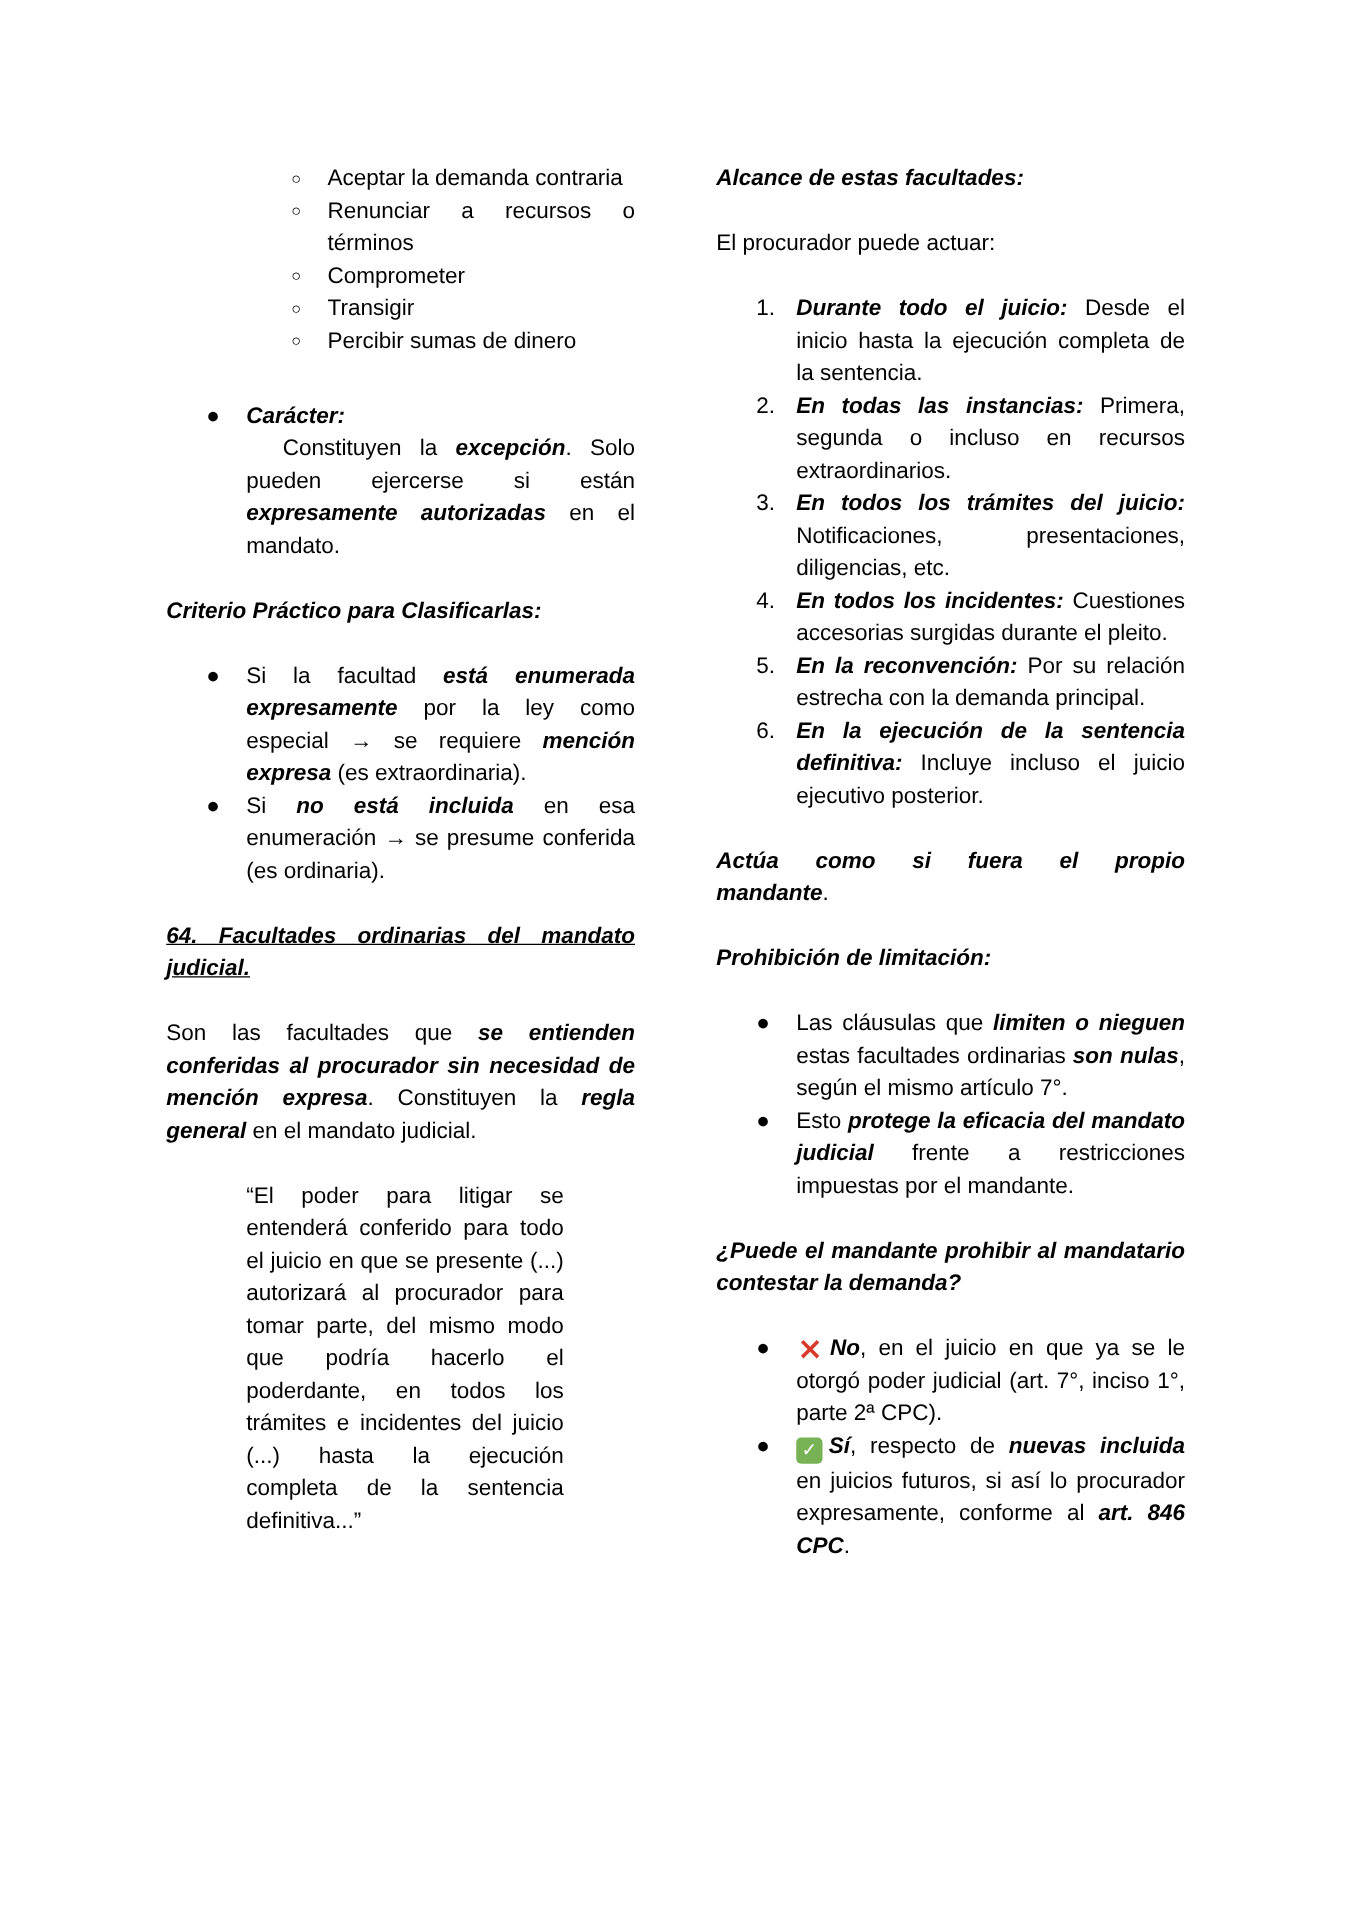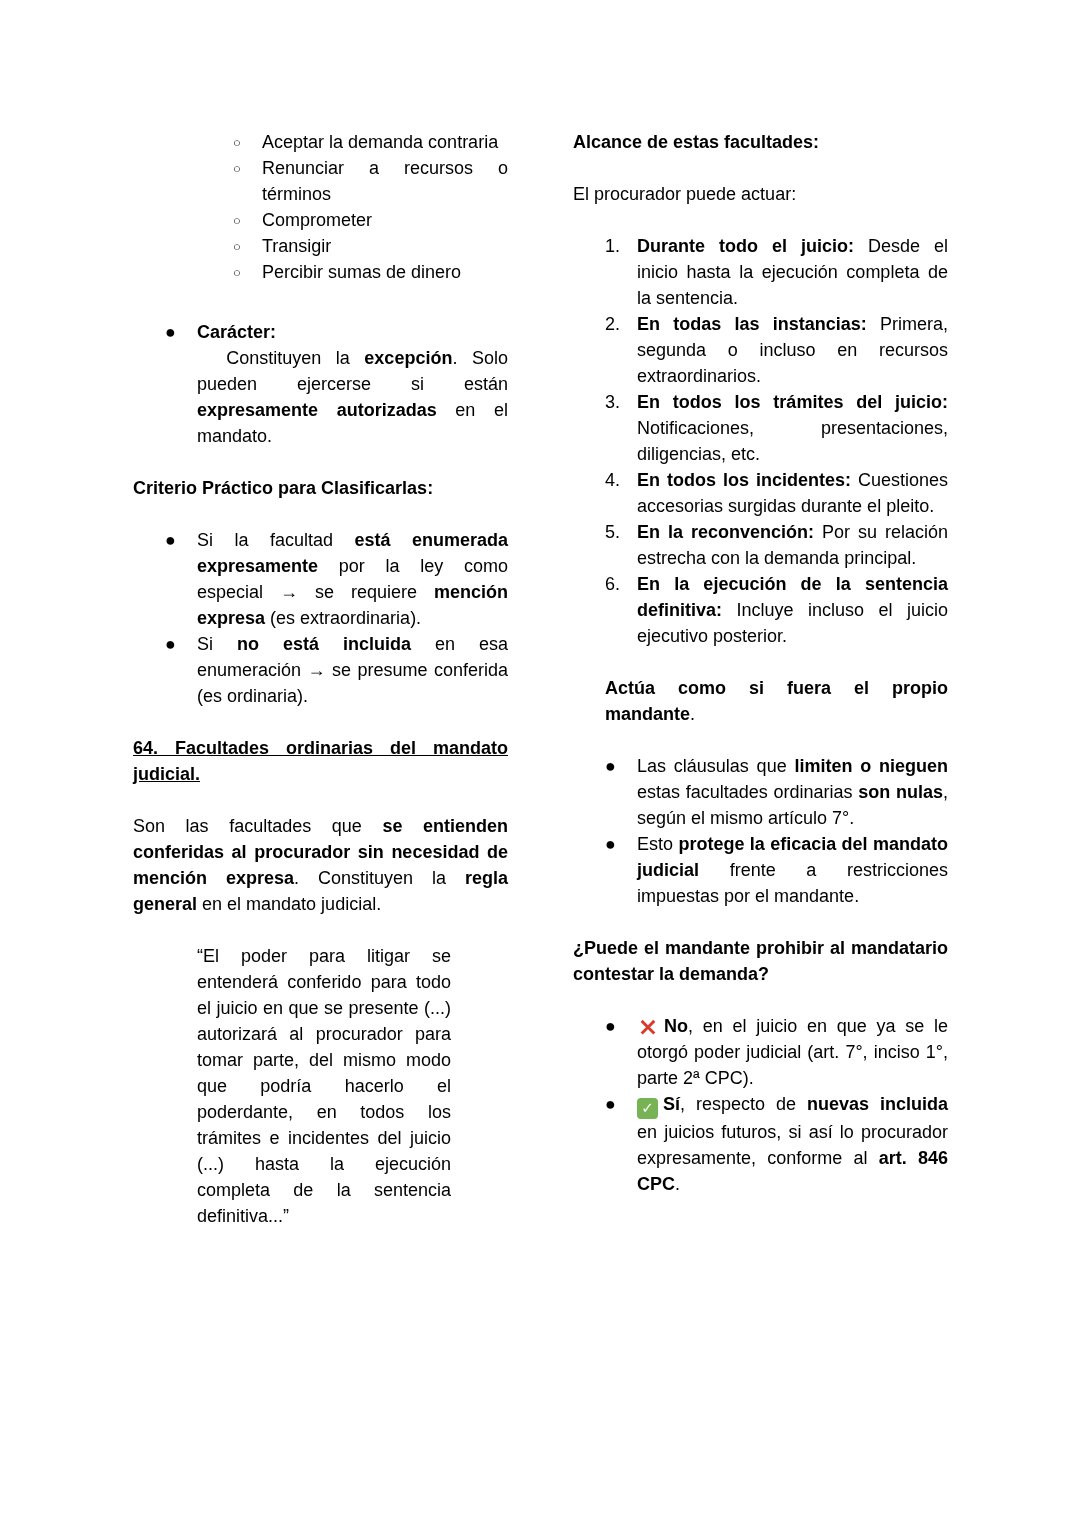--- a/index.html
+++ b/index.html
@@ -10,25 +10,25 @@
     font-family:"Liberation Sans","DejaVu Sans",sans-serif;
     font-size:18px;line-height:26px;color:#000;
     position:relative;overflow:hidden;
   }
   .col{position:absolute;top:129px;width:375px;text-align:justify;}
   .col-left{left:133px;}
   .col-right{left:573px;}
   .block{margin-top:26px;}
   .block:first-child{margin-top:0;}
   .gap-lg{margin-top:34px;}
-  .b{font-weight:bold;}
+  .b{font-weight:bold;font-style:italic;}
   .heading{font-weight:bold;}
   .underline{text-decoration:underline;}
   .nowrap{white-space:nowrap;}
-  .tal-j{text-align-last:justify;margin-left:32px;}
+  .tal-j{text-align-last:justify;}
   .quote{padding-left:64px;padding-right:57px;}
   .li{position:relative;padding-left:64px;}
   .li.l2{padding-left:129px;}
   .marker{position:absolute;left:32px;top:0;line-height:26px;font-weight:normal;}
   .li.l2 .marker{left:100px;font-size:13px;top:1px;}
   .emoji{
     display:inline-block;width:22px;height:20px;line-height:20px;
     text-align:center;vertical-align:-3px;font-weight:bold;
     font-family:"DejaVu Sans",sans-serif;margin-right:5px;
   }
@@ -63,20 +63,21 @@
     <div class="block"><span>El procurador puede actuar:</span></div>
     <div class="block">
       <div class="li l1"><span class="marker">1.</span><span class="b">Durante todo el juicio:</span><span> Desde el inicio hasta la ejecución completa de la sentencia.</span></div>
       <div class="li l1"><span class="marker">2.</span><span class="b">En todas las instancias:</span><span> Primera, segunda o incluso en recursos extraordinarios.</span></div>
       <div class="li l1"><span class="marker">3.</span><span class="b">En todos los trámites del juicio:</span><span> Notificaciones, presentaciones, diligencias, etc.</span></div>
       <div class="li l1"><span class="marker">4.</span><span class="b">En todos los incidentes:</span><span> Cuestiones accesorias surgidas durante el pleito.</span></div>
       <div class="li l1"><span class="marker">5.</span><span class="b">En la reconvención:</span><span> Por su relación estrecha con la demanda principal.</span></div>
       <div class="li l1"><span class="marker">6.</span><span class="b">En la ejecución de la sentencia definitiva:</span><span> Incluye incluso el juicio ejecutivo posterior.</span></div>
     </div>
     <div class="block tal-j"><span class="b">Actúa como si fuera el propio</span><br><span class="b">mandante</span><span>.</span></div>
+    <div class="block heading"><span class="b">Prohibición de limitación:</span></div>
     <div class="block">
       <div class="li l1"><span class="marker">●</span><span>Las cláusulas que </span><span class="b">limiten o nieguen</span><span> estas facultades ordinarias </span><span class="b">son nulas</span><span>, según el mismo artículo 7°.</span></div>
       <div class="li l1"><span class="marker">●</span><span>Esto </span><span class="b">protege la eficacia del mandato judicial</span><span> frente a restricciones impuestas por el mandante.</span></div>
     </div>
     <div class="block heading"><span class="b">¿Puede el mandante prohibir al mandatario contestar la demanda?</span></div>
     <div class="block">
       <div class="li l1"><span class="marker">●</span><span class="emoji cross">×</span><span class="b">No</span><span>, en el juicio en que ya se le otorgó poder judicial (art. 7°, inciso 1°, parte 2ª CPC).</span></div>
       <div class="li l1"><span class="marker">●</span><span class="emoji check">✓</span><span class="b">Sí</span><span>, respecto de </span><span class="b">nuevas incluida</span><span> en juicios futuros, si así lo procurador expresamente, conforme al </span><span class="b">art. 846 CPC</span><span>.</span></div>
     </div>
   </div>

